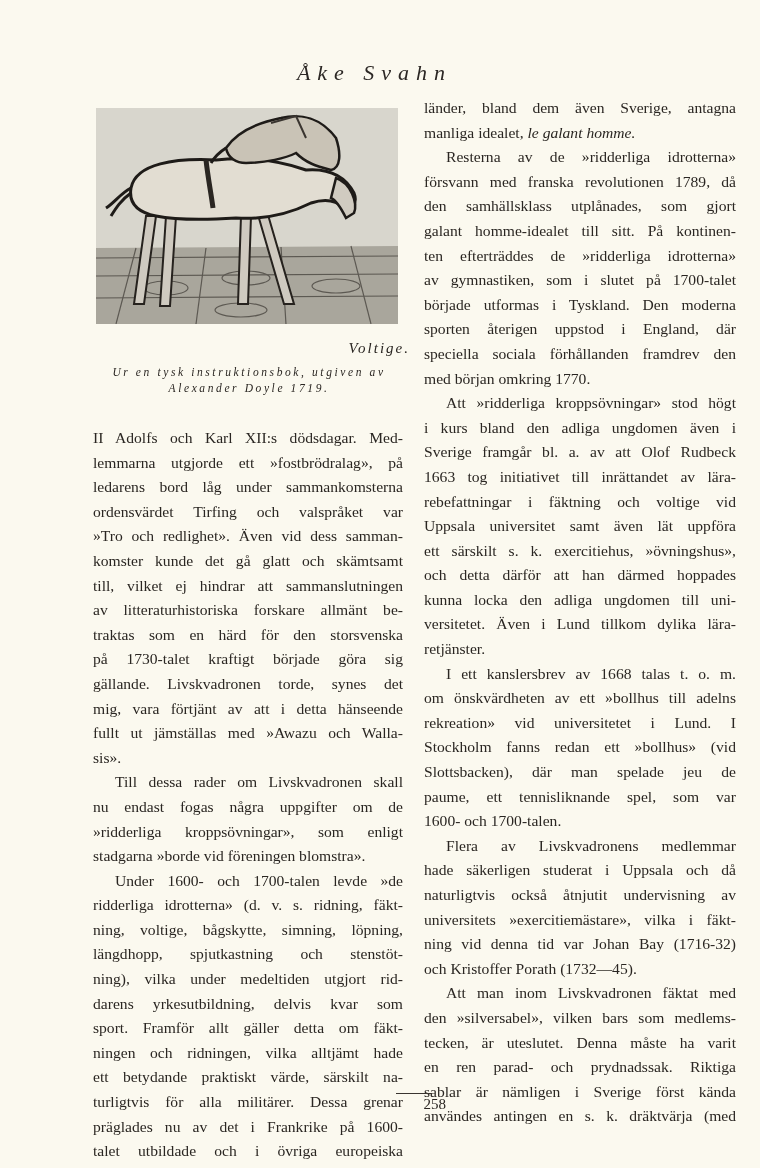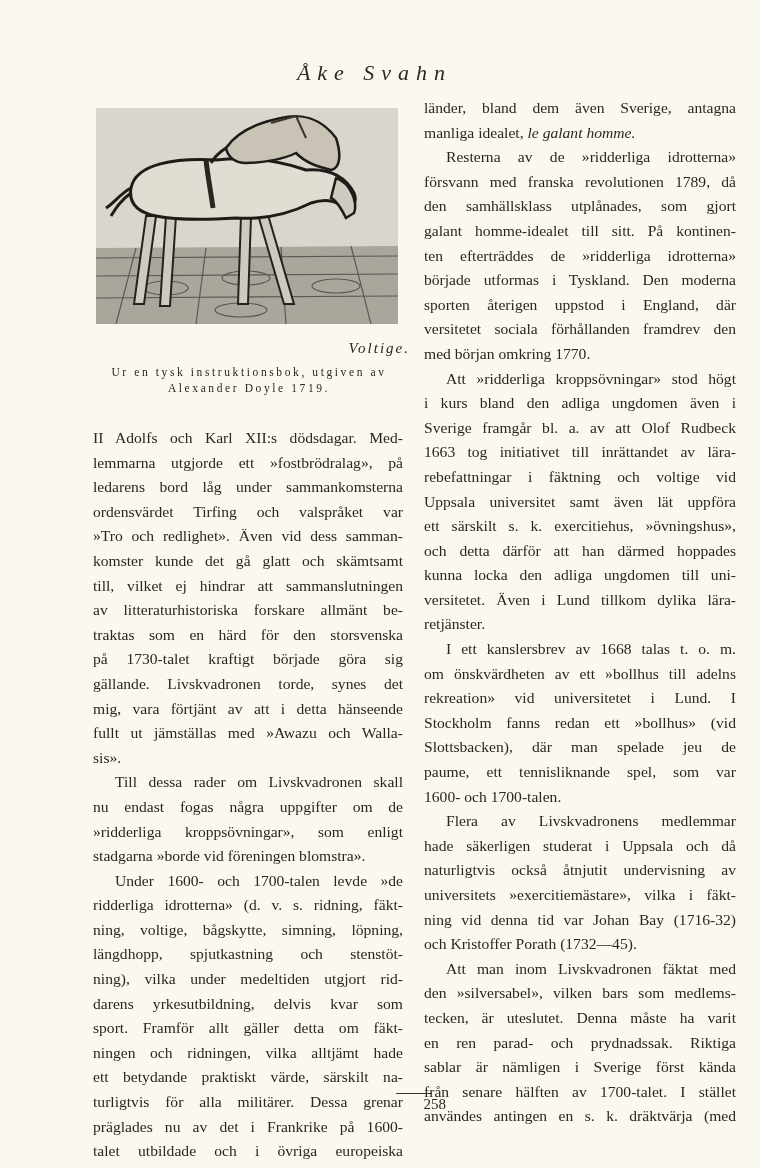--- a/index.html
+++ b/index.html
@@ -33,20 +33,21 @@
       left: 88px; top: 340px; width: 322px;
       text-align: right;
       font-style: italic;
       font-size: 15px;
       letter-spacing: 2px;
     }
     .caption-sub {
       position: absolute;
       left: 88px; top: 364px; width: 322px;
       text-align: center;
+      font-style: italic;
       font-size: 11.5px;
       letter-spacing: 2.6px;
       line-height: 16px;
     }
     .col {
       position: absolute;
       font-size: 15.6px;
       line-height: 24.6px;
       text-align: justify;
       color: #2a2622;
@@ -152,23 +153,24 @@
 </div>
 
 <div class="col col-right">
   <span class="line">länder, bland dem även Sverige, antagna</span>
   <span class="line last"><span>manliga idealet, </span><em>le galant homme.</em></span>
   <span class="line" style="padding-left:22px">Resterna av de »ridderliga idrotterna»</span>
   <span class="line">försvann med franska revolutionen 1789, då</span>
   <span class="line">den samhällsklass utplånades, som gjort</span>
   <span class="line">galant homme-idealet till sitt. På kontinen-</span>
   <span class="line">ten efterträddes de »ridderliga idrotterna»</span>
+  <span class="line">av gymnastiken, som i slutet på 1700-talet</span>
   <span class="line">började utformas i Tyskland. Den moderna</span>
   <span class="line">sporten återigen uppstod i England, där</span>
-  <span class="line">versitetet sociala förhållanden framdrev den</span>
+  <span class="line">speciella sociala förhållanden framdrev den</span>
   <span class="line last">med början omkring 1770.</span>
   <span class="line" style="padding-left:22px">Att »ridderliga kroppsövningar» stod högt</span>
   <span class="line">i kurs bland den adliga ungdomen även i</span>
   <span class="line">Sverige framgår bl. a. av att Olof Rudbeck</span>
   <span class="line">1663 tog initiativet till inrättandet av lära-</span>
   <span class="line">rebefattningar i fäktning och voltige vid</span>
   <span class="line">Uppsala universitet samt även lät uppföra</span>
   <span class="line">ett särskilt s. k. exercitiehus, »övningshus»,</span>
   <span class="line">och detta därför att han därmed hoppades</span>
   <span class="line">kunna locka den adliga ungdomen till uni-</span>
@@ -185,19 +187,18 @@
   <span class="line">hade säkerligen studerat i Uppsala och då</span>
   <span class="line">naturligtvis också åtnjutit undervisning av</span>
   <span class="line">universitets »exercitiemästare», vilka i fäkt-</span>
   <span class="line">ning vid denna tid var Johan Bay (1716-32)</span>
   <span class="line last">och Kristoffer Porath (1732—45).</span>
   <span class="line" style="padding-left:22px">Att man inom Livskvadronen fäktat med</span>
   <span class="line">den »silversabel», vilken bars som medlems-</span>
   <span class="line">tecken, är uteslutet. Denna måste ha varit</span>
   <span class="line">en ren parad- och prydnadssak. Riktiga</span>
   <span class="line">sablar är nämligen i Sverige först kända</span>
-  <span class="line">från senare hälften av 1700-talet. I stället</span>
   <span class="line">användes antingen en s. k. dräktvärja (med</span>
 
 </div>
 
 <div class="folio-rule"></div>
 <div class="folio">258</div>
 
 </body></html>

